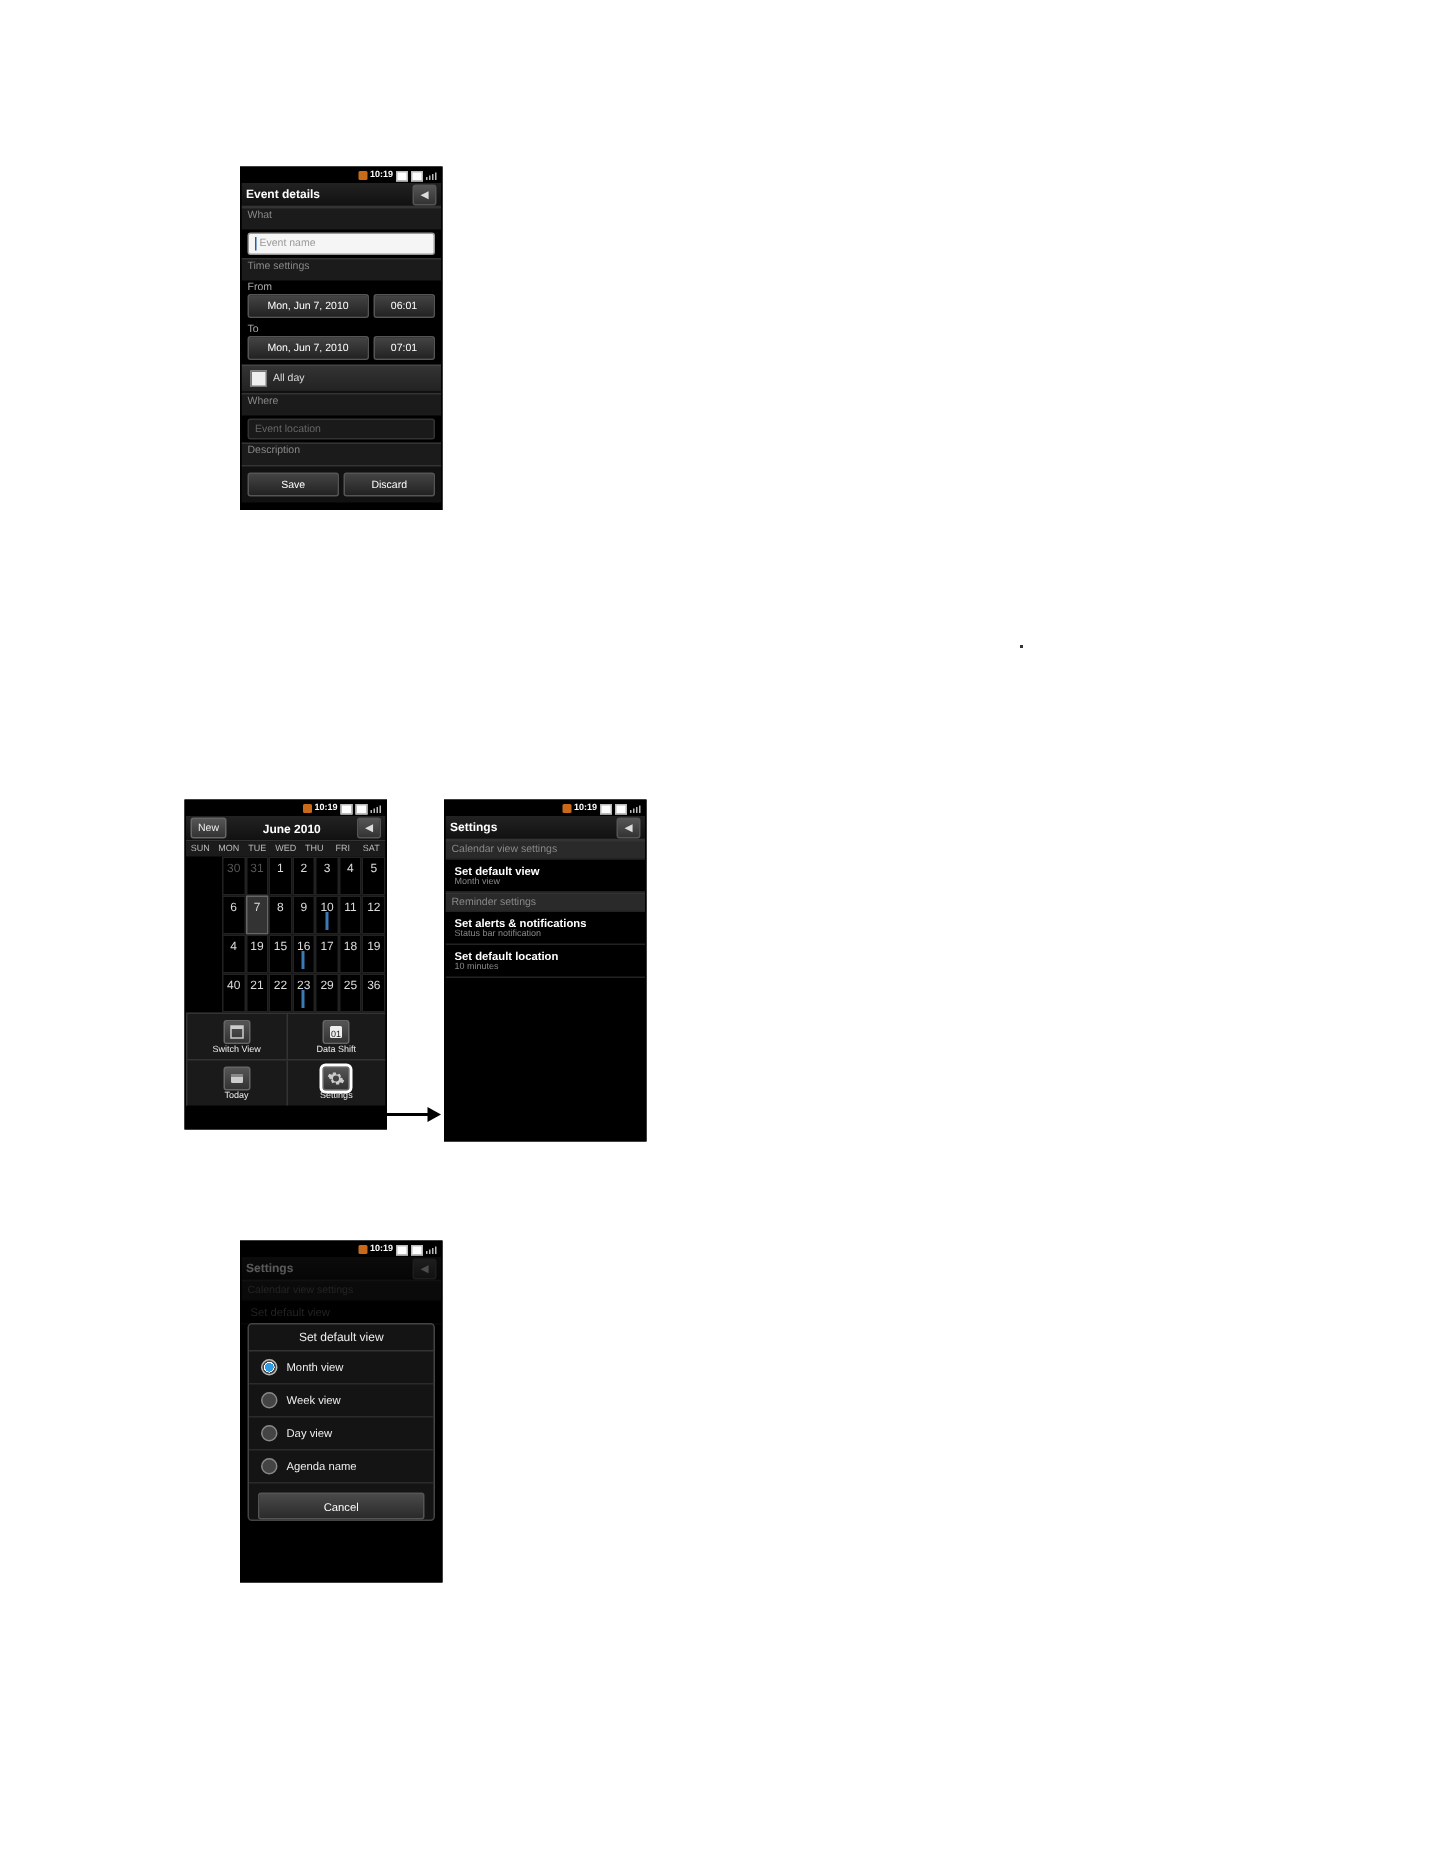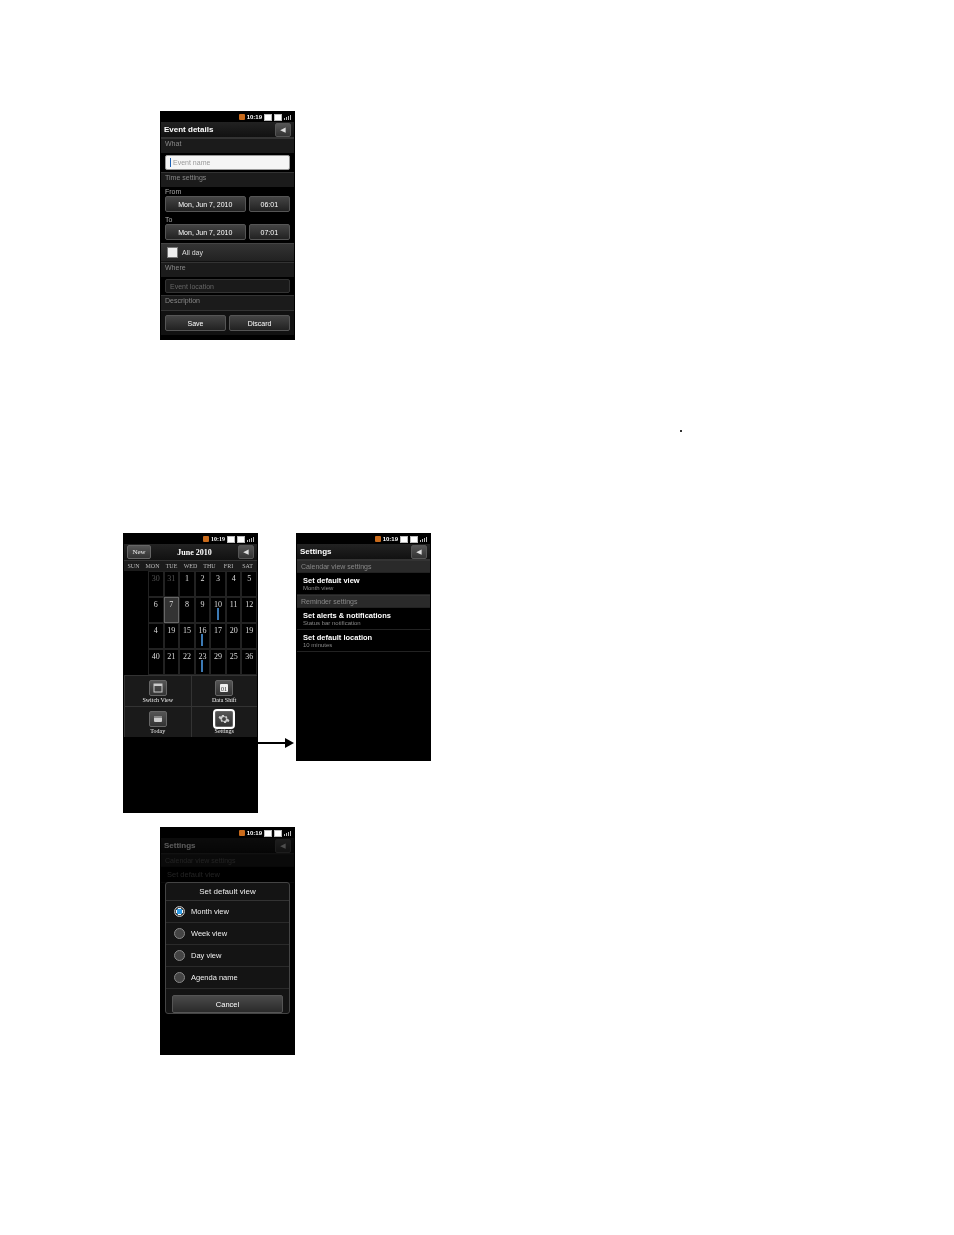--- a/index.html
+++ b/index.html
@@ -408,21 +408,21 @@
   </div>
   <div class="section-lbl">Description</div>
   <div class="bottom-btn-row">
     <div class="bottom-btn">Save</div>
     <div class="bottom-btn">Discard</div>
   </div>
 </div>
 
 <div class="tiny-dot" style="left:680px; top:430px;"></div>
 
-<div class="phone" id="cal-phone" style="left:123px; top:533px; height:280px;font-family:Liberation Serif, serif;">
+<div class="phone" id="cal-phone" style="left:123px; top:533px; height:220px;">
   <div class="status-bar">
     <span class="amber-sq"></span>
     <span class="status-time">10:19</span>
     <span class="batt-icon"></span>
     <span class="batt-icon"></span>
     <span class="sig-icon">
           <span></span>
           <span></span>
           <span></span>
           <span></span>
@@ -455,21 +455,21 @@
         <div class="cal-cell">8</div>
         <div class="cal-cell">9</div>
         <div class="cal-cell">10<div class="bar"></div></div>
         <div class="cal-cell">11</div>
         <div class="cal-cell">12</div>
         <div class="cal-cell">4</div>
         <div class="cal-cell">19</div>
         <div class="cal-cell">15</div>
         <div class="cal-cell">16<div class="bar"></div></div>
         <div class="cal-cell">17</div>
-        <div class="cal-cell">20</div>
+        <div class="cal-cell">18</div>
         <div class="cal-cell">19</div>
         <div class="cal-cell">40</div>
         <div class="cal-cell">21</div>
         <div class="cal-cell">22</div>
         <div class="cal-cell">23<div class="bar"></div></div>
         <div class="cal-cell">29</div>
         <div class="cal-cell">25</div>
         <div class="cal-cell">36</div>
       </div>
   <div class="menu-row">

